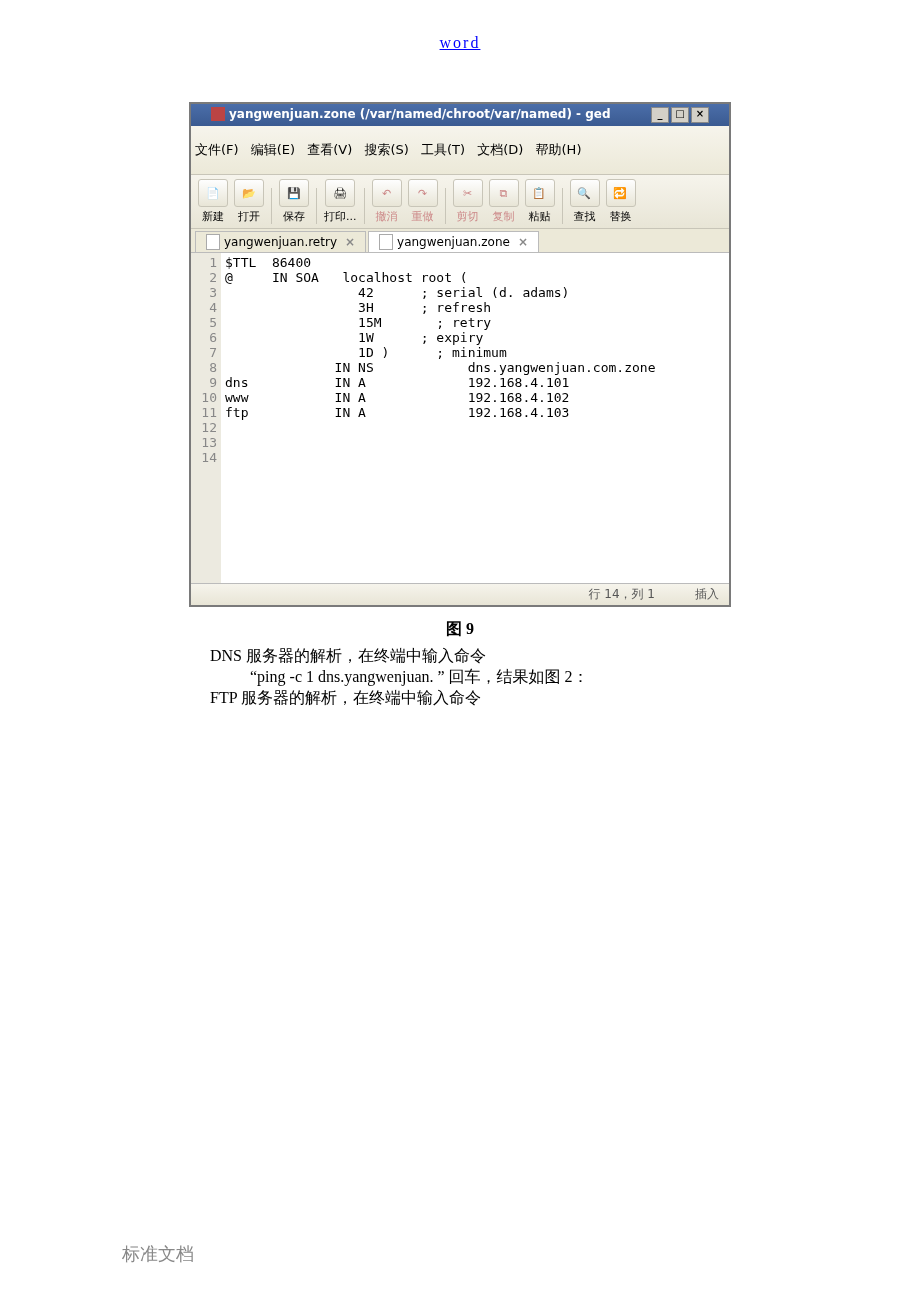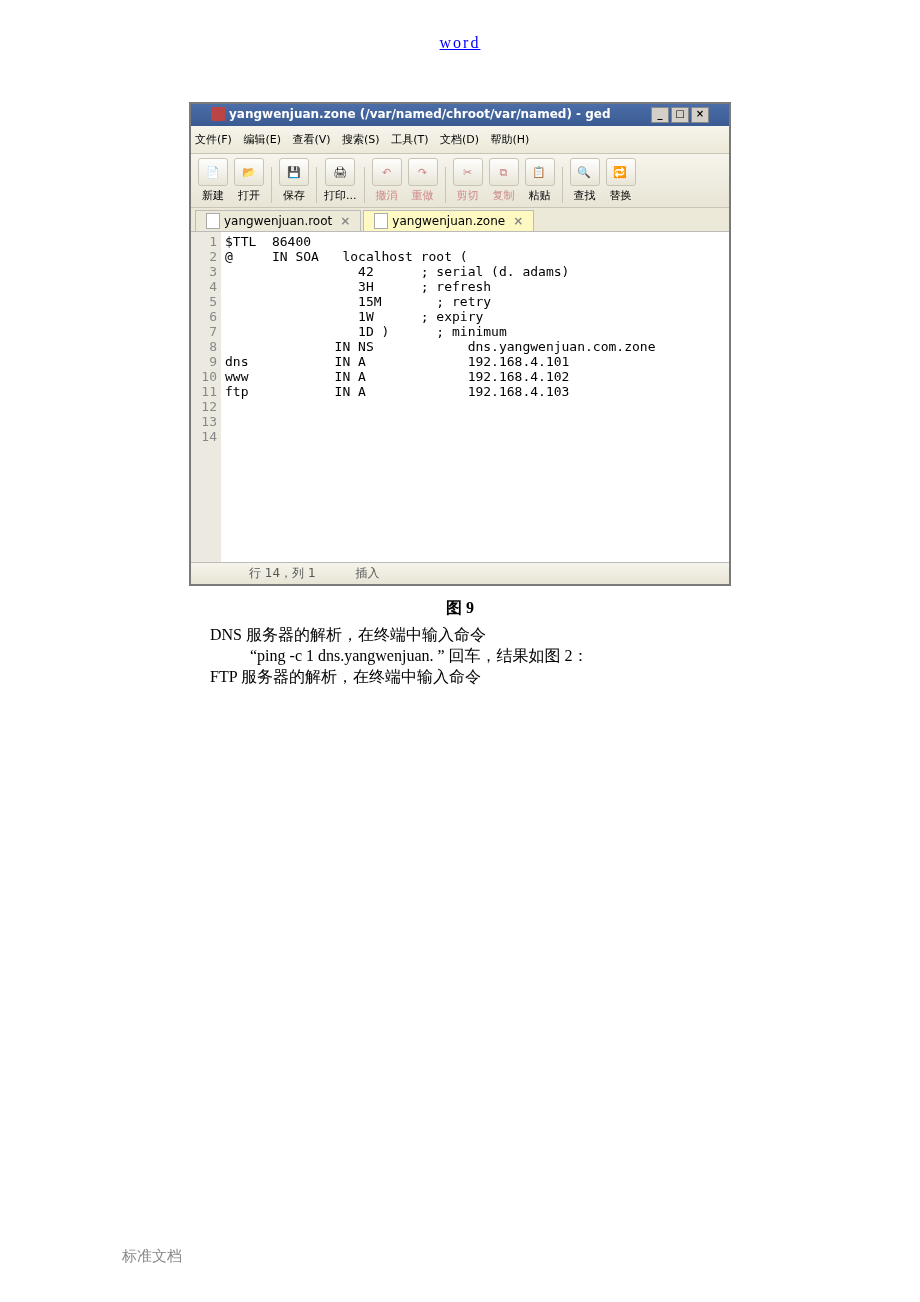--- a/index.html
+++ b/index.html
@@ -4,43 +4,43 @@
 <style>
 body{margin:0;background:#fff;font-family:"SimSun","NSimSun",serif;font-size:16px;color:#000}
 .page{width:796px;min-height:1302px;margin:4px auto;position:relative;padding:30px 60px 30px 60px;box-sizing:border-box}
 .hdr-link{text-align:center;margin-bottom:30px}
 .hdr-link span{color:#00f;text-decoration:underline;letter-spacing:2px;font-family:"SimSun"}
 .editor{width:538px;margin:50px auto 0;border:2px solid #7a7a7a;background:#ece9d8;font-family:"DejaVu Sans",Arial,sans-serif;font-size:12px}
 .titlebar{background:linear-gradient(#4b6ea9,#3a5a91);color:#fff;font-weight:bold;padding:3px 20px;font-size:12px;display:flex;align-items:flex-start}
 .titlebar .tb-icon{width:14px;height:14px;background:#b44;margin-right:4px}
 .titlebar .title-text{flex:1;white-space:nowrap;overflow:hidden}
 .win-btn{display:inline-block;width:16px;height:14px;background:#d4d0c8;border:1px solid #888;margin-left:2px;text-align:center;line-height:12px;font-size:10px;color:#000;font-weight:bold}
-.menubar{background:linear-gradient(#f6f4ec,#ece9d8);padding:6px 4px;border-bottom:1px solid #c8c5b8;font-size:11px;color:#000}
+.menubar{background:linear-gradient(#f6f4ec,#ece9d8);padding:15px 4px;border-bottom:1px solid #c8c5b8;font-size:13px;color:#000}
 .menubar span{margin-right:8px}
 .toolbar{background:linear-gradient(#f6f4ec,#e8e5d6);padding:4px;border-bottom:1px solid #c8c5b8;display:flex;align-items:flex-end}
 .tbtn{display:inline-flex;flex-direction:column;align-items:center;margin:0 3px;font-size:11px;color:#000}
 .tbico{width:28px;height:26px;border:1px solid #c8c5b8;border-radius:3px;display:flex;align-items:center;justify-content:center;margin-bottom:2px;background:linear-gradient(#fefefe,#e8e5d6)}
 .tbtn.dis{color:#c88}
 .sep{width:1px;height:36px;background:#c8c5b8;margin:0 4px}
 .tabs{background:#ece9d8;padding:2px 4px 0;border-bottom:1px solid #bbb;display:flex;font-size:12px}
 .tab{background:#ece9d8;border:1px solid #bbb;border-bottom:none;padding:2px 10px;margin-right:2px;display:flex;align-items:center}
-.tab.active{background:#fef9c3}
+.tab.active{background:#ffffff}
 .tab .file-ico{width:12px;height:14px;background:#fff;border:1px solid #aaa;margin-right:4px}
 .tab .close{margin-left:8px;color:#888;font-weight:bold}
 .editor-body{background:#fff;display:flex;min-height:330px;font-family:Monaco,Consolas,monospace;font-size:13px;color:#000}
 .gutter{background:#eceae0;color:#888;text-align:right;padding:2px 4px;min-width:22px;line-height:15px;user-select:none}
 .code{padding:2px 4px;white-space:pre;line-height:15px;flex:1}
-.statusbar{background:linear-gradient(#f6f4ec,#e8e5d6);border-top:1px solid #bbb;padding:2px 18px;font-size:12px;color:#555;display:flex;}
+.statusbar{background:linear-gradient(#f6f4ec,#e8e5d6);border-top:1px solid #bbb;padding:2px 10px;font-size:12px;color:#555;display:flex;justify-content:flex-end}
 .statusbar>span{margin-left:40px}
 .caption{text-align:center;font-weight:bold;margin:12px 0 6px;font-size:16px}
 .section{margin:0 8px}
 .section .h{font-weight:bold}
 .indent2{margin-left:80px}
 .indent3{margin-left:120px}
-.footer{position:absolute;bottom:40px;left:60px;color:#888;font-size:15px}
+.footer{position:absolute;bottom:40px;left:60px;color:#888;font-size:18px}
 </style>
 </head>
 <body>
 <div class="page">
 
 <div class="hdr-link"><span>word</span></div>
 
 <div class="editor">
  <div class="titlebar">
   <span class="tb-icon"></span>
@@ -105,21 +105,21 @@
           <span>查找</span>
         </span>
   <span class="tbtn">
           <span class="tbico">🔁</span>
           <span>替换</span>
         </span>
  </div>
  <div class="tabs">
   <div class="tab">
           <span class="file-ico"></span>
-          <span>yangwenjuan.root</span>
+          <span>yangwenjuan.retry</span>
           <span class="close">×</span>
         </div>
   <div class="tab active">
           <span class="file-ico"></span>
           <span>yangwenjuan.zone</span>
           <span class="close">×</span>
         </div>
  </div>
  <div class="editor-body">
   <div class="gutter" id="gutter">

